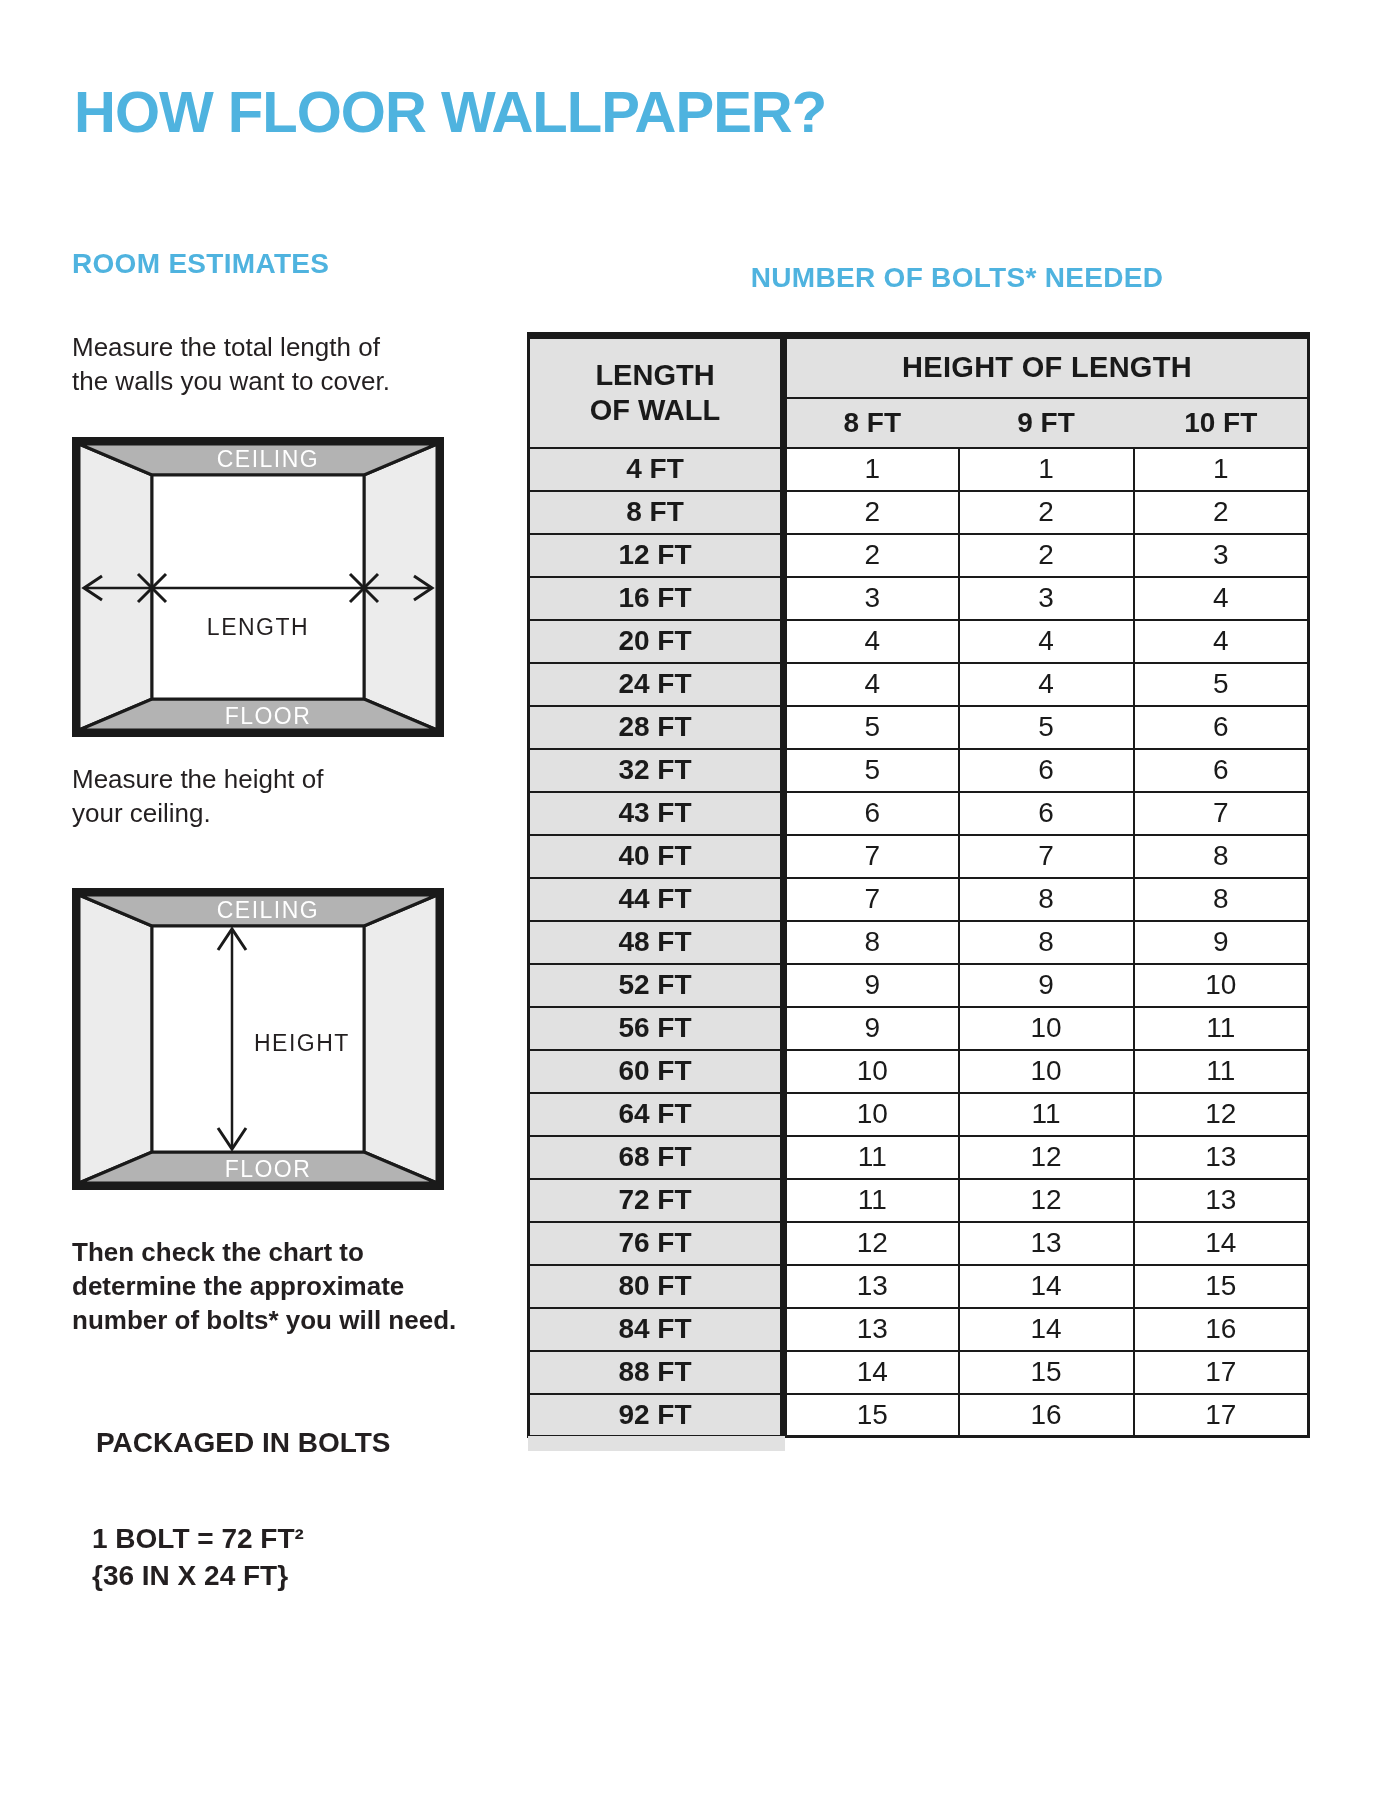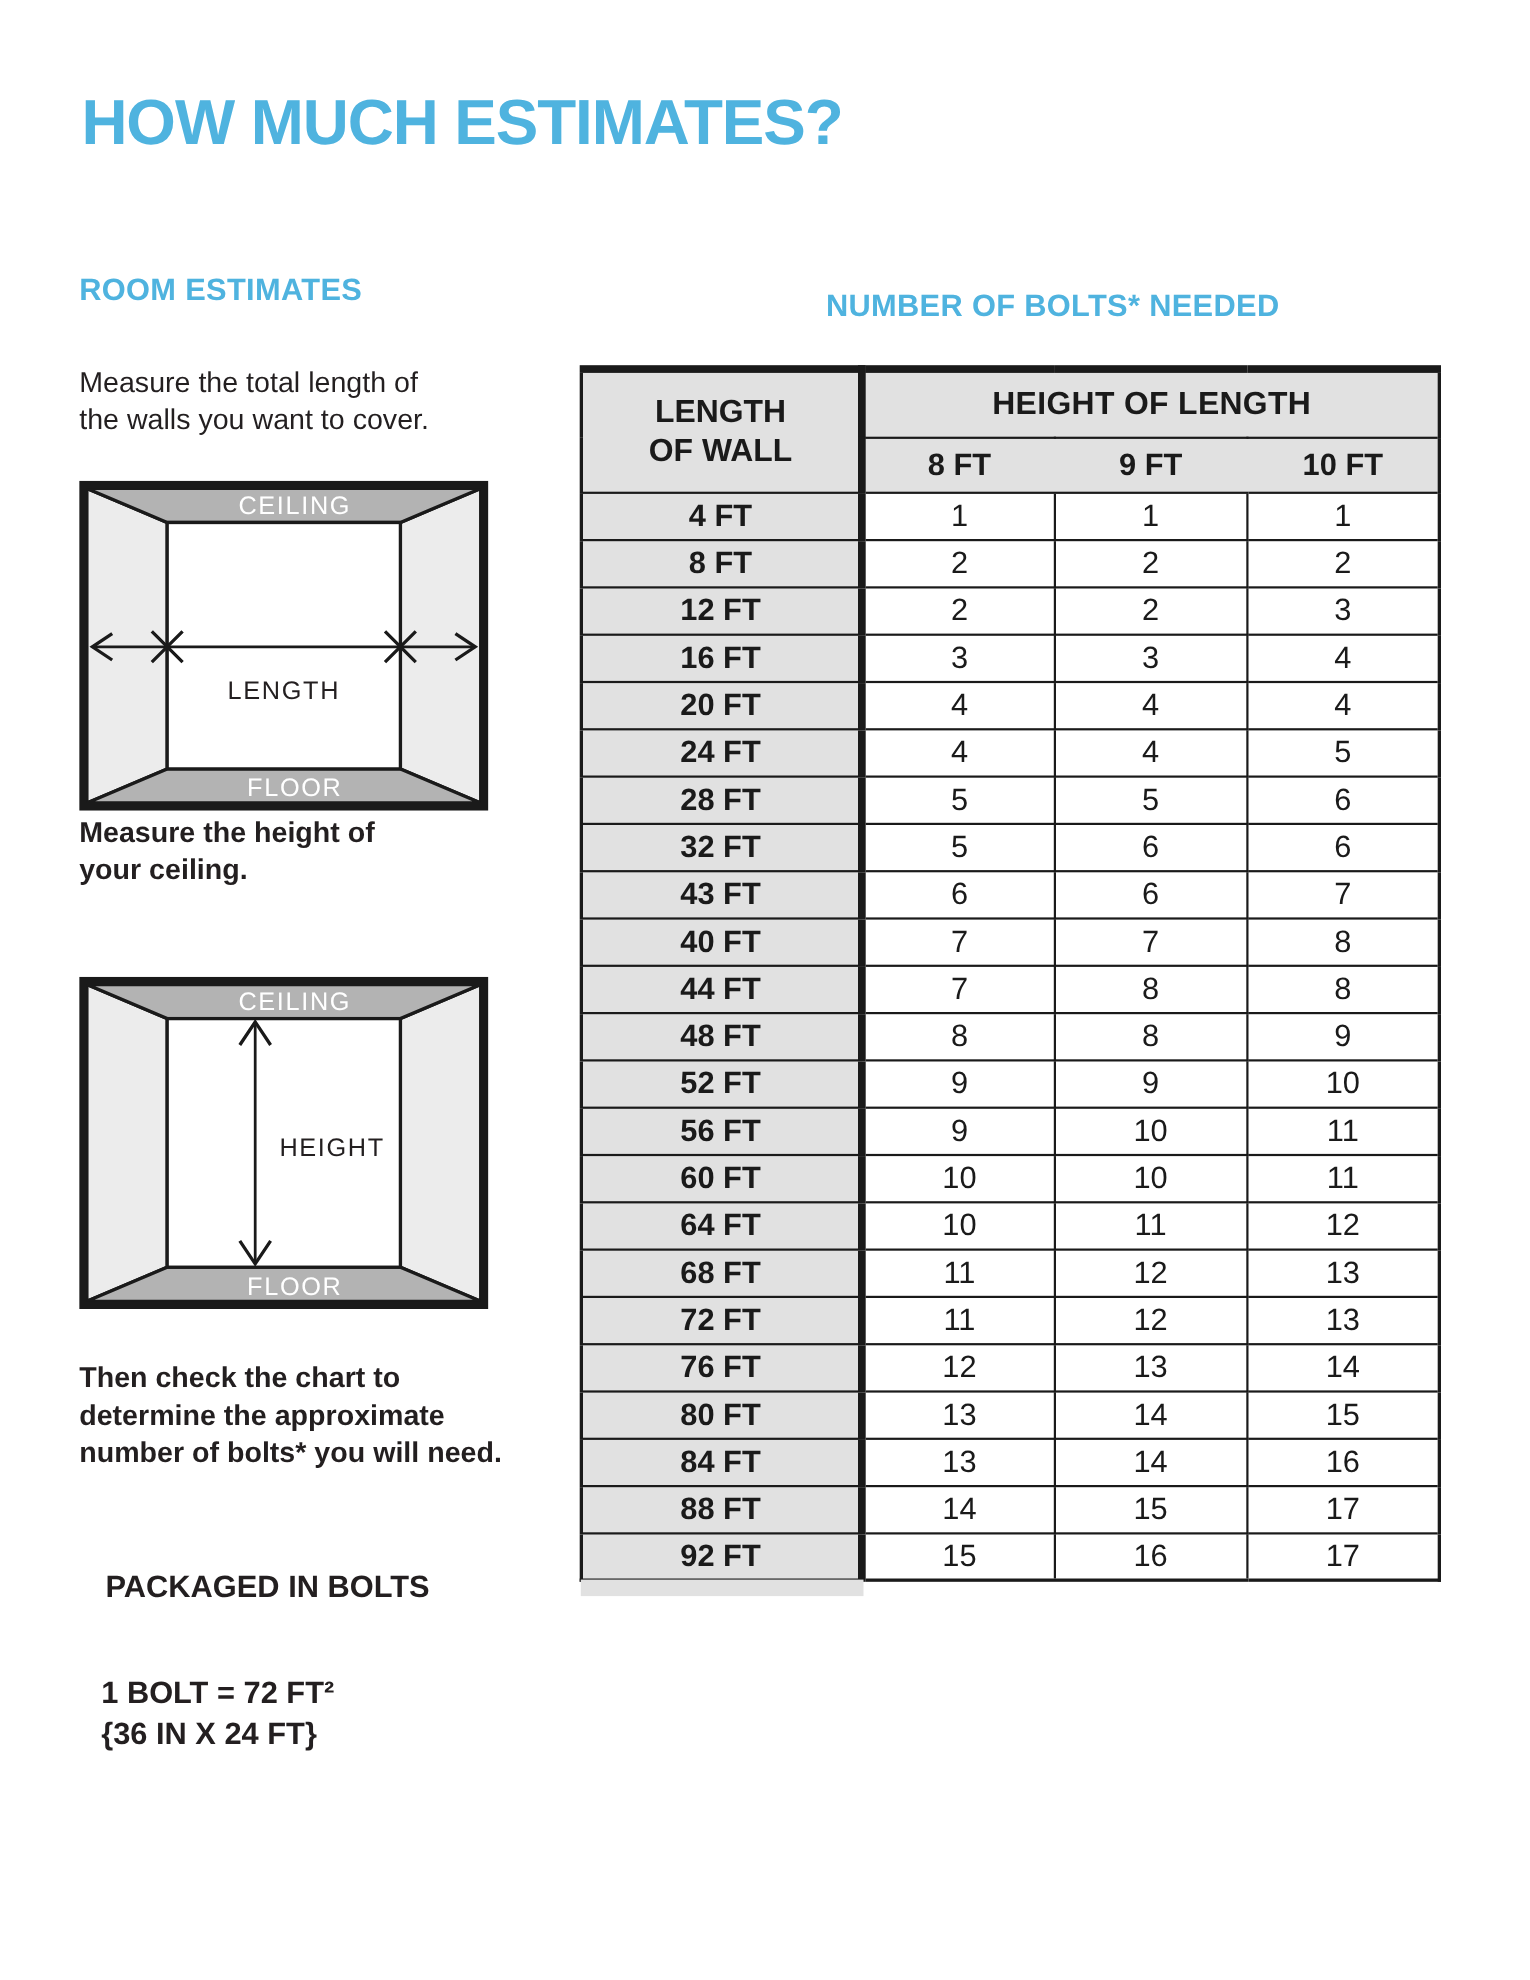--- a/index.html
+++ b/index.html
@@ -26,21 +26,21 @@
     position:absolute;font-size:28px;font-weight:bold;
     letter-spacing:0.3px;color:var(--accent);
   }
   #room-estimates-heading{left:72px;top:248px;}
   #bolts-needed-heading{left:527px;top:262px;width:780px;text-align:center;padding-left:80px;}
   .para{
     position:absolute;left:72px;font-size:26px;line-height:34px;
     color:var(--ink);white-space:pre-line;
   }
   #para-length{top:330px;}
-  #para-height{top:739px;font-weight:bold;}
+  #para-height{top:762px;}
   #para-chart{top:1235px;font-weight:bold;}
   .footnote{
     position:absolute;left:72px;top:1424px;
     font-size:28px;font-weight:bold;line-height:37px;
   }
   .footnote .indent{padding-left:24px;}
   .bolt-def{
     position:absolute;left:72px;top:1520px;
     font-size:28px;font-weight:bold;line-height:37px;margin-left:20px;
   }
@@ -86,21 +86,21 @@
   .bolts-table tbody tr:last-child th,
   .bolts-table tbody tr:last-child td{border-bottom-width:3px;}
   .table-footer-strip{
     position:absolute;left:528px;width:257px;height:15px;
     background:var(--cell-gray);
   }
 </style>
 </head>
 <body>
 
-<h1 class="page-title">HOW MUCH ESTIMATES?</h1>
+<h1 class="page-title">HOW FLOOR WALLPAPER?</h1>
 
 <h2 class="section-heading" id="room-estimates-heading">ROOM ESTIMATES</h2>
 
 <p class="para" id="para-length">Measure the total length of
 the walls you want to cover.</p>
 
 <svg class="diagram" id="diagram-length" width="372" height="300" viewBox="0 0 372 300">
   <polygon class="side-wall" points="7,7 80,38 80,262 7,293"></polygon>
   <polygon class="side-wall" points="365,7 292,38 292,262 365,293"></polygon>
   <polygon class="ceil-floor" points="7,7 365,7 292,38 80,38"></polygon>

